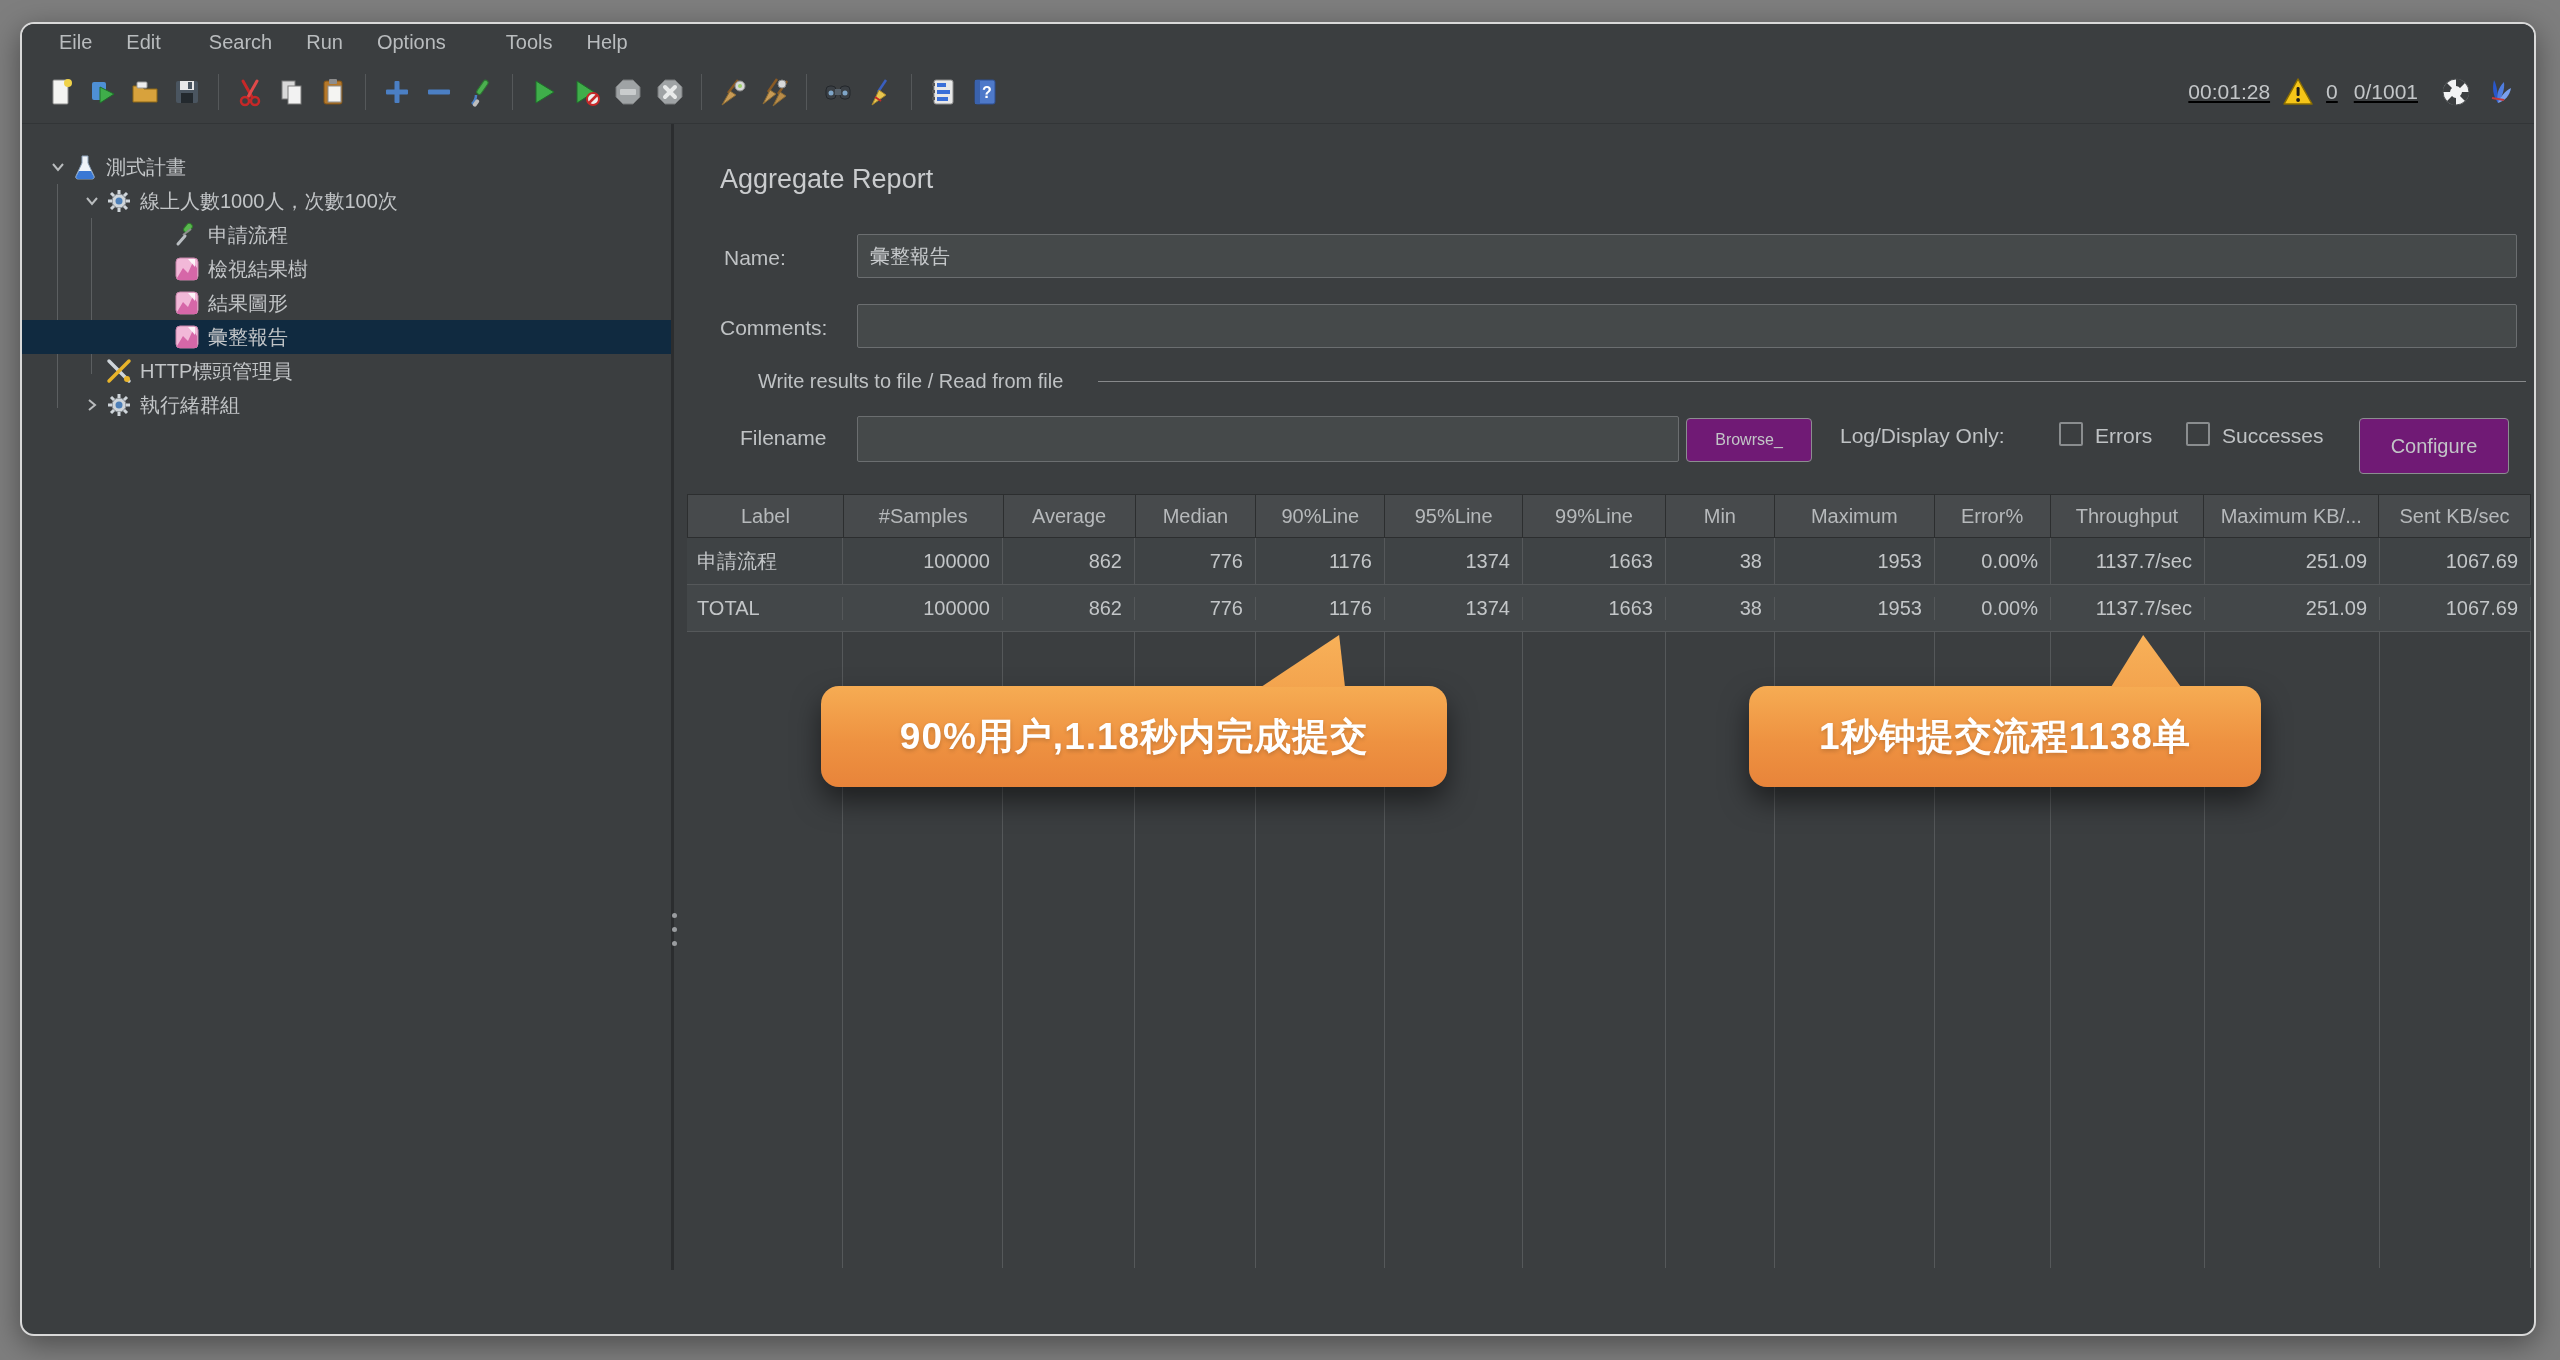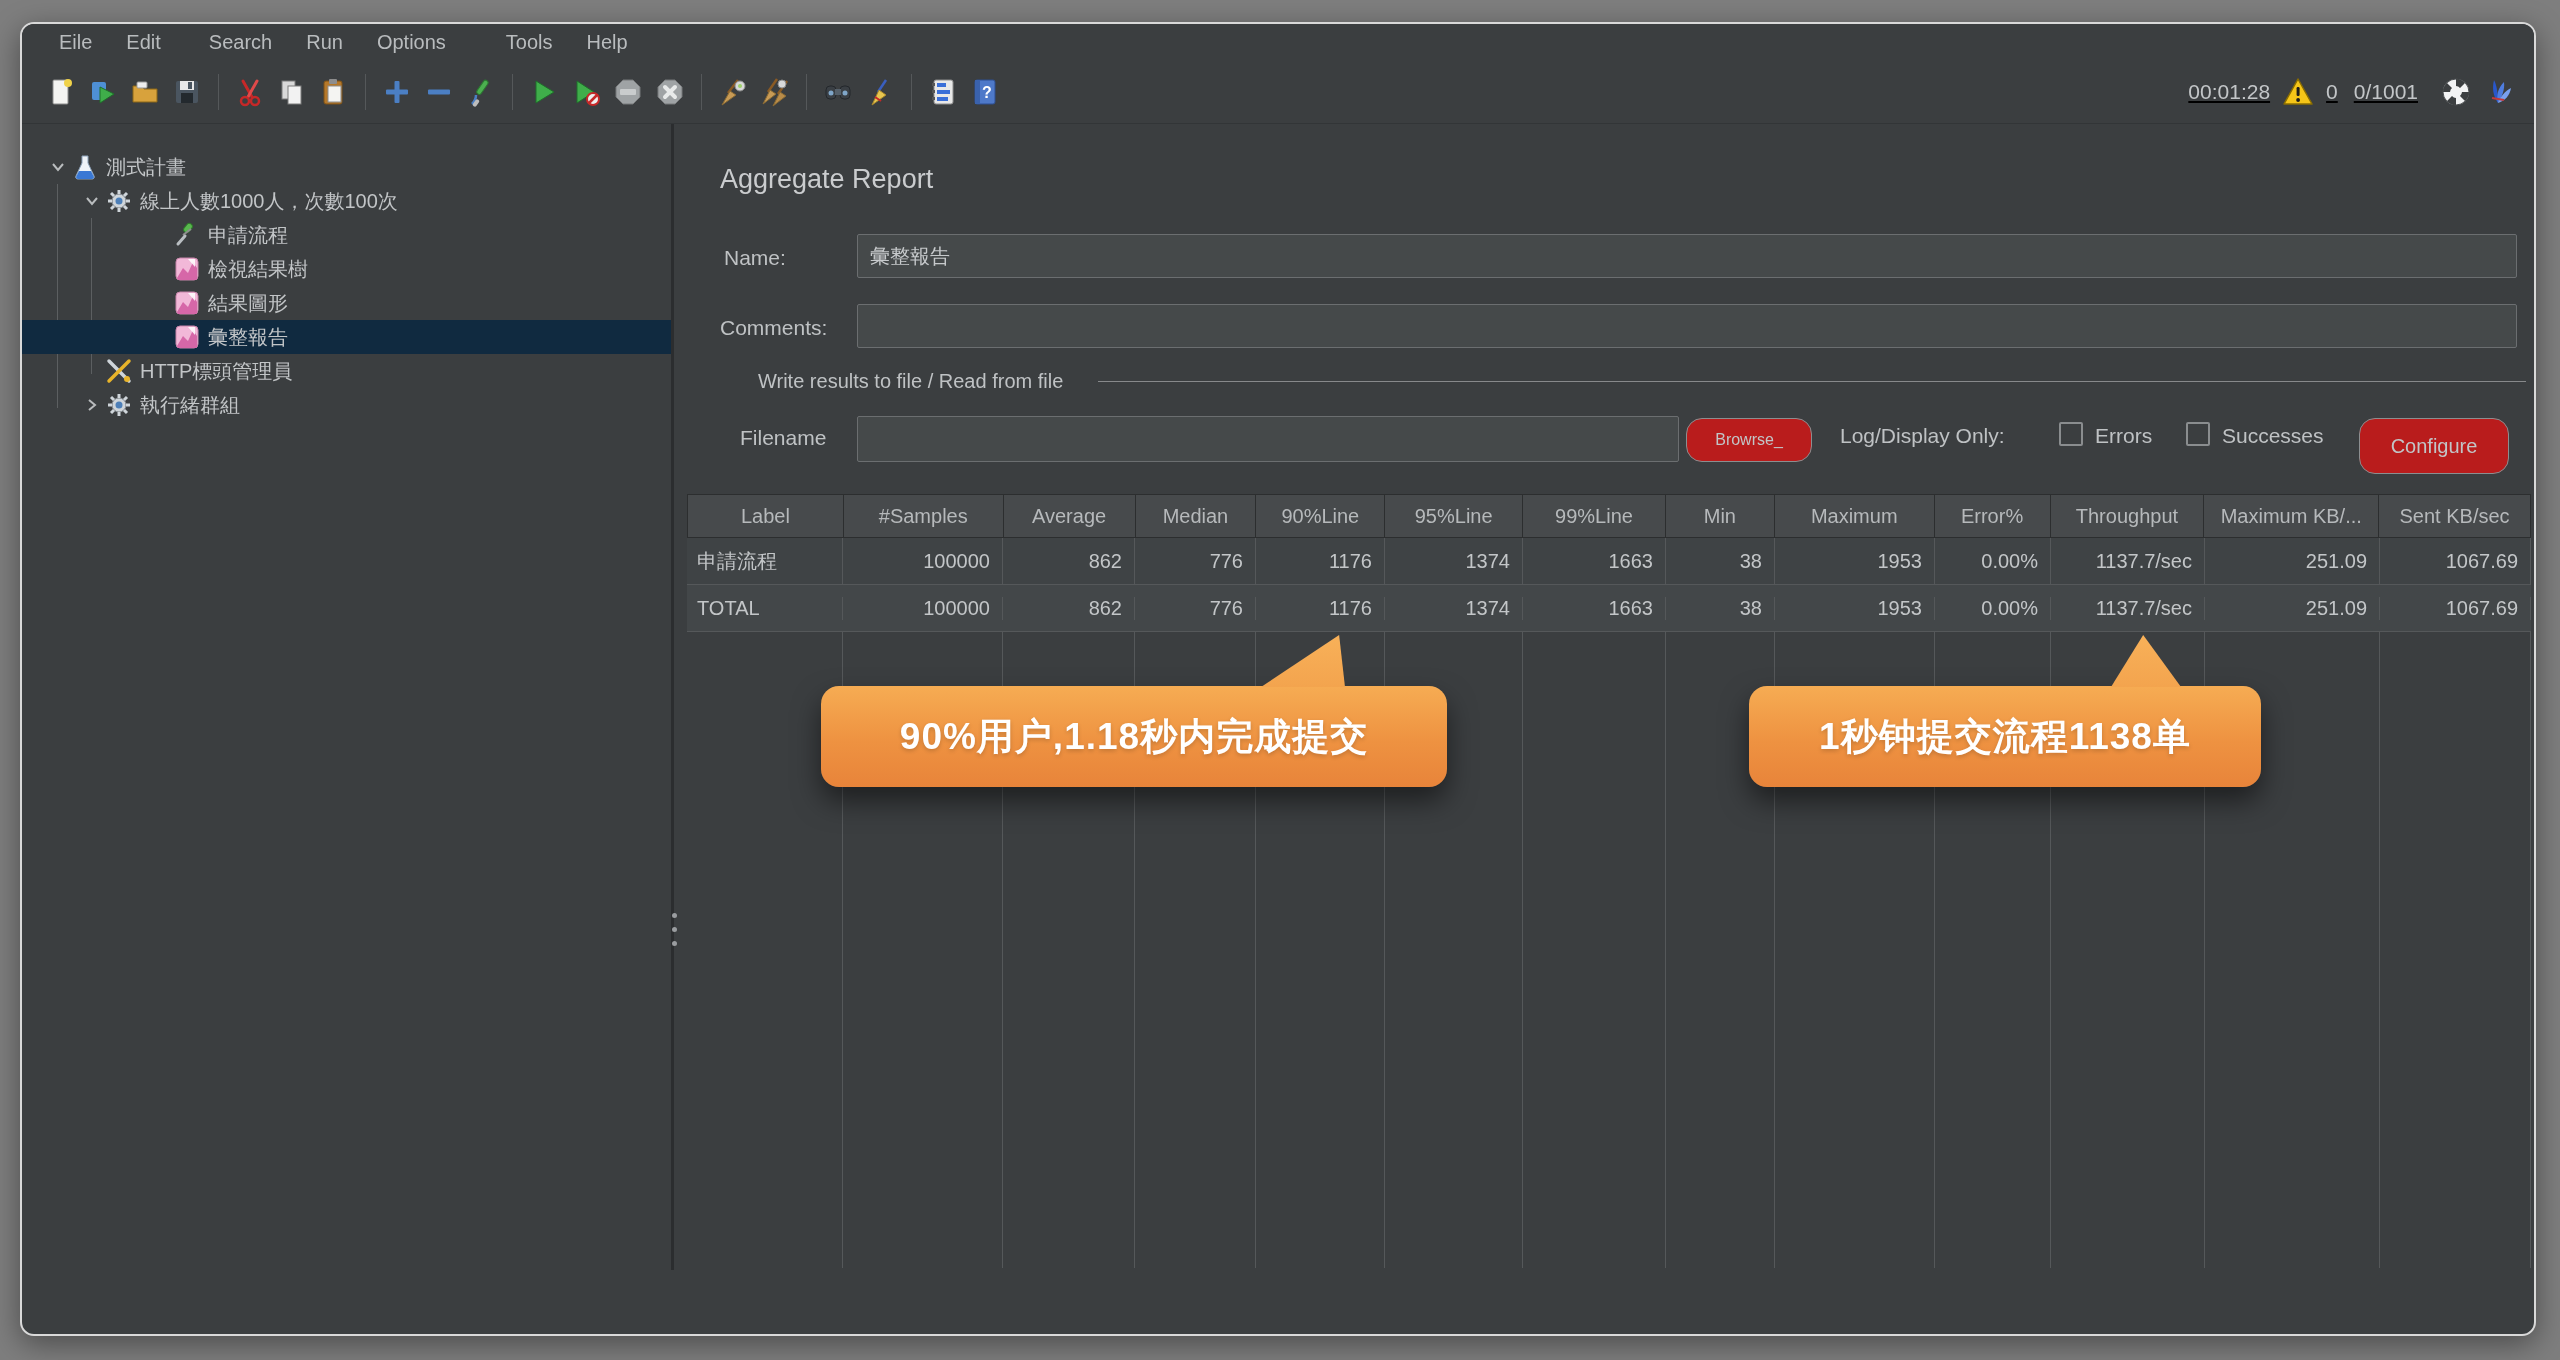--- a/index.html
+++ b/index.html
@@ -58,21 +58,21 @@
   .tline { position:absolute; width:1px; background:#5c5f61; }
   .divider-dots { position:absolute; left:648px; top:789px; width:8px; display:flex; flex-direction:column; gap:9px; align-items:center; z-index:4; }
   .divider-dots i { width:5px; height:5px; border-radius:50%; background:#9a9da0; }
 
   
   .agg-title { position:absolute; left:46px; top:40px; font-size:27px; color:#caccce; }
   .flabel { position:absolute; font-size:21px; color:#bfc2c4; white-space:nowrap; }
   .tinput { position:absolute; height:44px; background:#45494a; border:1px solid #6b6e70; border-radius:2px;
             color:#c7cacc; font-size:20px; padding:0 12px; font-family:inherit; outline:none; }
   .groupline { position:absolute; height:1px; background:#87898b; }
-  .btn { position:absolute; background:#b91c1c; border:1px solid #8b8e90; border-radius:16px;
+  .btn { position:absolute; background:#701a75; border:1px solid #8b8e90; border-radius:4px;
          color:#c2c5c7; display:flex; align-items:center; justify-content:center; cursor:default; }
   .checkbox { position:absolute; width:24px; height:24px; background:#3b3e40; border:2px solid #8a8d8f; border-radius:2px; }
 
   
   .tbl { position:absolute; left:13px; top:370px; width:1844px; z-index:1; }
   .thead { display:flex; height:44px; background:#474a4c; border:1px solid #2c2e2f; }
   .th { font-size:20px; color:#b6b9bb; display:flex; align-items:center; justify-content:center;
         border-right:1px solid #2c2e2f; white-space:nowrap; overflow:hidden; }
   .th:last-child { border-right:none; }
   .trdata { display:flex; height:47px; border-bottom:1px solid #55585a; }

